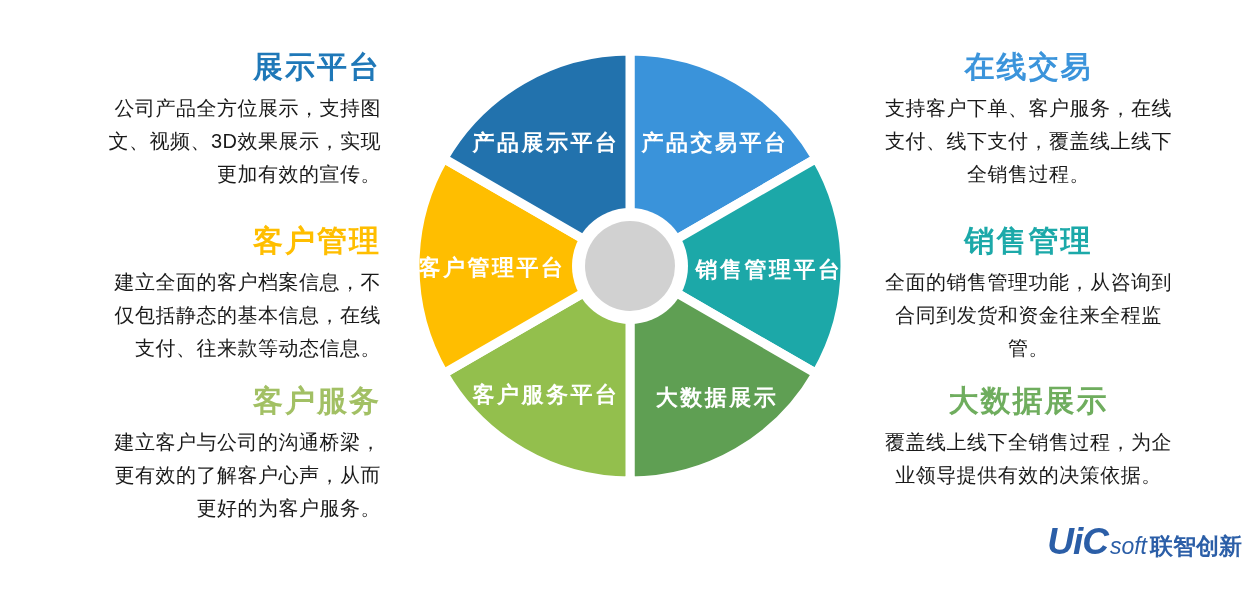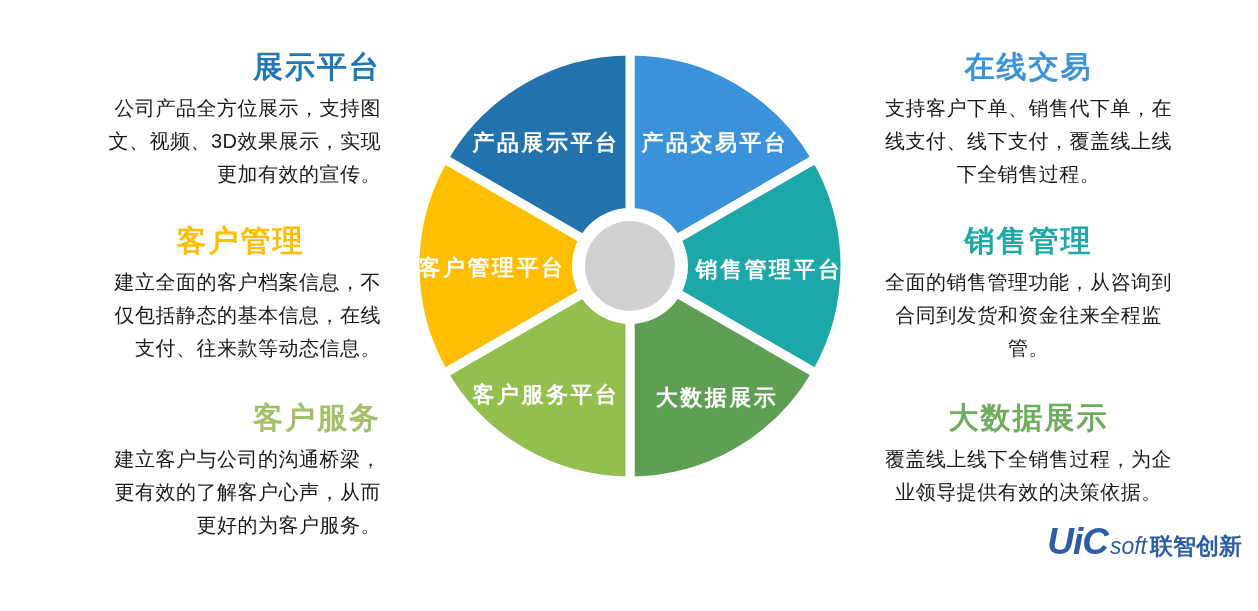--- a/index.html
+++ b/index.html
@@ -9,21 +9,21 @@
   }
   .block{position:absolute;}
   .block h2{
     margin:0;font-size:30px;font-weight:bold;letter-spacing:2px;line-height:1.1;
   }
   .block p{
     margin:9px 0 0 0;font-size:20px;line-height:33px;color:#1a1a1a;letter-spacing:0.5px;
   }
   .left-col{left:100px;width:281px;text-align:right;}
   .right-col{left:881px;width:295px;text-align:center;}
-  .row1{top:50px;} .row2{top:224px;} .row3{top:401px;}
+  .row1{top:50px;} .row2{top:224px;} .row3{top:384px;}
   #pie{position:absolute;left:405px;top:40px;}
   #pie text{
     fill:#ffffff;font-size:22px;font-weight:bold;letter-spacing:2.5px;
     text-anchor:middle;font-family:"Liberation Sans","DejaVu Sans",sans-serif;
   }
   #pie path{stroke:#ffffff;stroke-width:9;stroke-linejoin:miter;}
   #logo{
     position:absolute;right:16px;bottom:2px;white-space:nowrap;
     font-style:italic;line-height:1;text-align:right;
   }
@@ -34,31 +34,31 @@
 </head>
 <body>
 
 <div id="canvas">
 
   <div class="block left-col row1">
     <h2 style="color: rgb(31, 120, 184);">展示平台</h2>
     <p>公司产品全方位展示，支持图文、视频、3D效果展示，实现更加有效的宣传。</p>
   </div>
   <div class="block left-col row2">
-    <h2 style="color: rgb(255, 190, 0); text-align: center;">客户管理</h2>
+    <h2 style="color: rgb(255, 190, 0);">客户管理</h2>
     <p>建立全面的客户档案信息，不仅包括静态的基本信息，在线支付、往来款等动态信息。</p>
   </div>
   <div class="block left-col row3">
     <h2 style="color: rgb(162, 192, 100);">客户服务</h2>
     <p>建立客户与公司的沟通桥梁，更有效的了解客户心声，从而更好的为客户服务。</p>
   </div>
 
   <div class="block right-col row1">
     <h2 style="color: rgb(59, 148, 219);">在线交易</h2>
-    <p>支持客户下单、销售代下单，在线支付、线下支付，覆盖线上线下全销售过程。</p>
+    <p>支持客户下单、客户服务，在线支付、线下支付，覆盖线上线下全销售过程。</p>
   </div>
   <div class="block right-col row2">
     <h2 style="color: rgb(28, 169, 169);">销售管理</h2>
     <p>全面的销售管理功能，从咨询到合同到发货和资金往来全程监管。</p>
   </div>
   <div class="block right-col row3">
     <h2 style="color: rgb(111, 173, 94);">大数据展示</h2>
     <p>覆盖线上线下全销售过程，为企业领导提供有效的决策依据。</p>
   </div>
 

